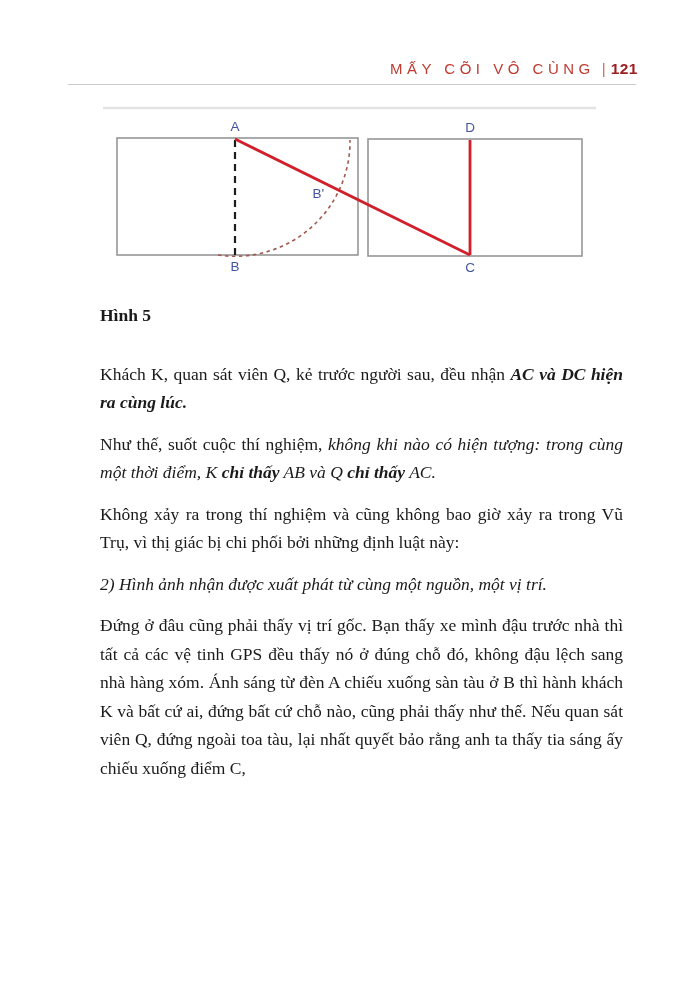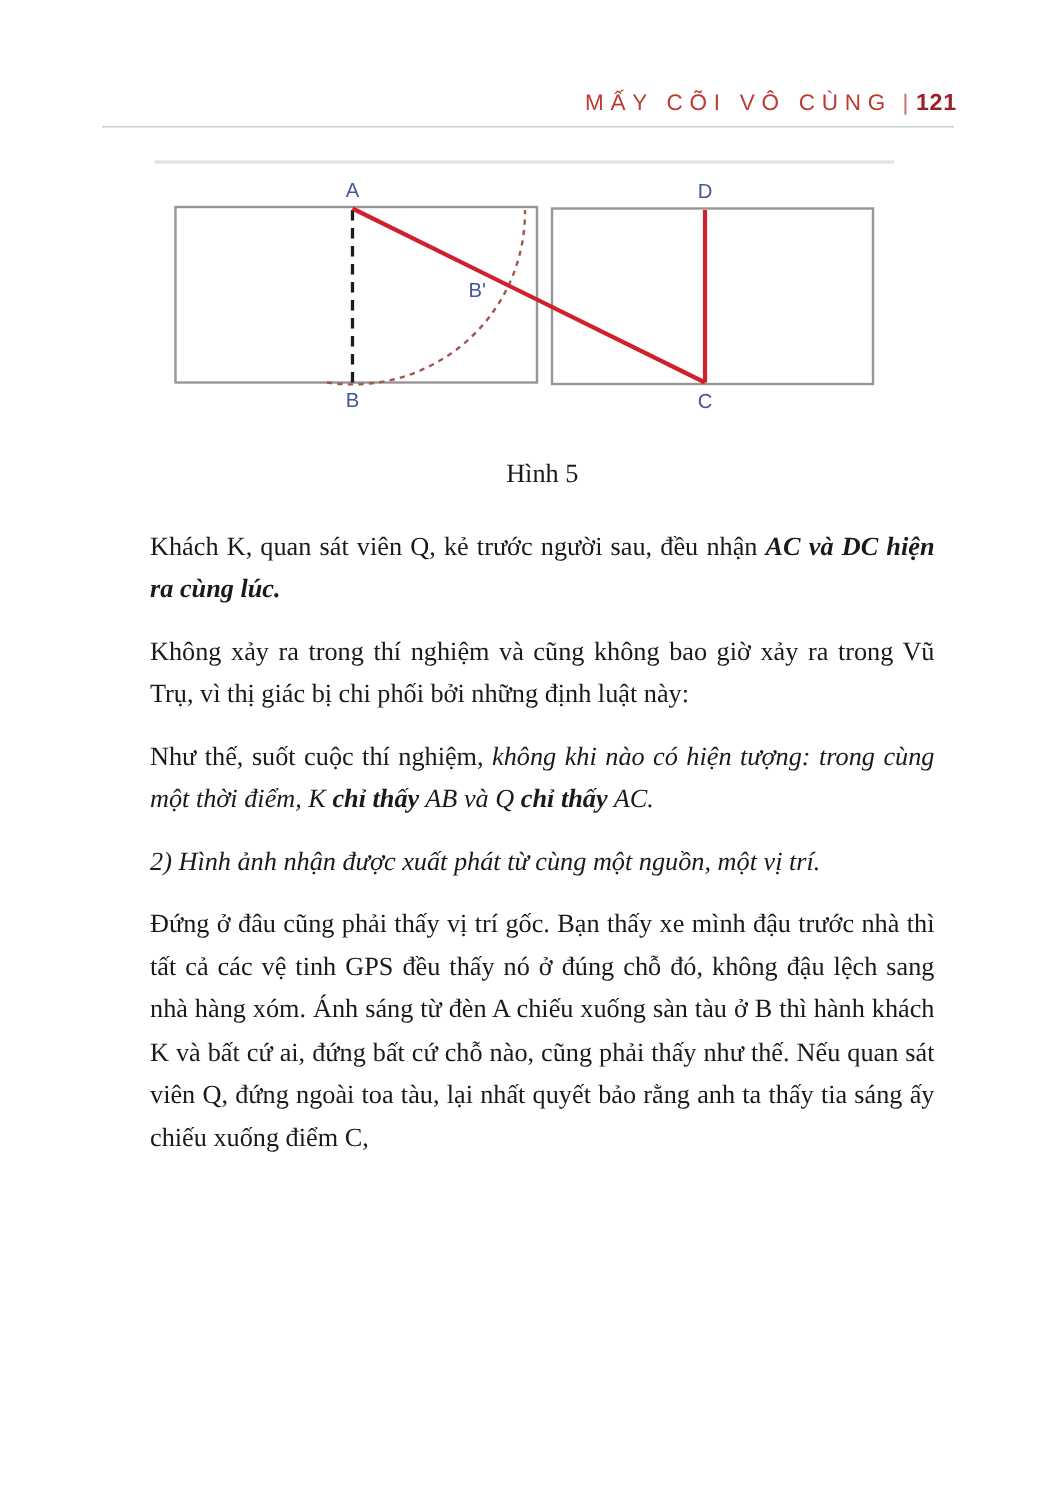--- a/index.html
+++ b/index.html
@@ -20,21 +20,21 @@
   
   .fig{position:absolute;left:100px;top:100px;width:512px;height:192px;margin:0;}
   .fig svg{display:block;}
   .fig text{font-family:"Liberation Sans", sans-serif;font-size:13.5px;}
   
   .col{
     position:absolute;left:100px;top:301px;width:523px;
     font-size:17.5px;line-height:28.5px;text-align:justify;
   }
   .col p{margin:0 0 13px 0;}
-  .col p.caption{text-align:center;margin-bottom:20px;}
+  .col p.caption{text-align:left;margin-bottom:30px;font-weight:bold;}
   .col p:last-child{margin-bottom:0;}
   .it{font-style:italic;}
   .bi{font-style:italic;font-weight:bold;}
 </style>
 </head>
 <body>
 
 <div class="page">
 
   <div class="hdr">
@@ -64,23 +64,23 @@
       <text x="370" y="32" text-anchor="middle" fill="#44559f">D</text>
       <text x="370" y="172" text-anchor="middle" fill="#44559f">C</text>
     </svg>
   </figure>
 
   <main class="col">
     <p class="caption">Hình 5</p>
 
     <p><span>Khách K, quan sát viên Q, kẻ trước người sau, đều nhận </span><span class="bi">AC và DC hiện ra cùng lúc.</span></p>
 
+    <p><span>Như thế, suốt cuộc thí nghiệm, </span><span class="it">không khi nào có hiện tượng: trong cùng một thời điểm, K </span><span class="bi">chỉ thấy</span><span class="it"> AB và Q </span><span class="bi">chỉ thấy</span><span class="it"> AC.</span></p>
+
     <p><span>Không xảy ra trong thí nghiệm và cũng không bao giờ xảy ra trong Vũ Trụ, vì thị giác bị chi phối bởi những định luật này:</span></p>
-
-    <p><span>Như thế, suốt cuộc thí nghiệm, </span><span class="it">không khi nào có hiện tượng: trong cùng một thời điểm, K </span><span class="bi">chỉ thấy</span><span class="it"> AB và Q </span><span class="bi">chỉ thấy</span><span class="it"> AC.</span></p>
 
 
     <p><span class="it">2) Hình ảnh nhận được xuất phát từ cùng một nguồn, một vị trí.</span></p>
 
     <p><span>Đứng ở đâu cũng phải thấy vị trí gốc. Bạn thấy xe mình đậu trước nhà thì tất cả các vệ tinh GPS đều thấy nó ở đúng chỗ đó, không đậu lệch sang nhà hàng xóm. Ánh sáng từ đèn A chiếu xuống sàn tàu ở B thì hành khách K và bất cứ ai, đứng bất cứ chỗ nào, cũng phải thấy như thế. Nếu quan sát viên Q, đứng ngoài toa tàu, lại nhất quyết bảo rằng anh ta thấy tia sáng ấy chiếu xuống điểm C,</span></p>
   </main>
 
 </div>
 
 </body></html>

